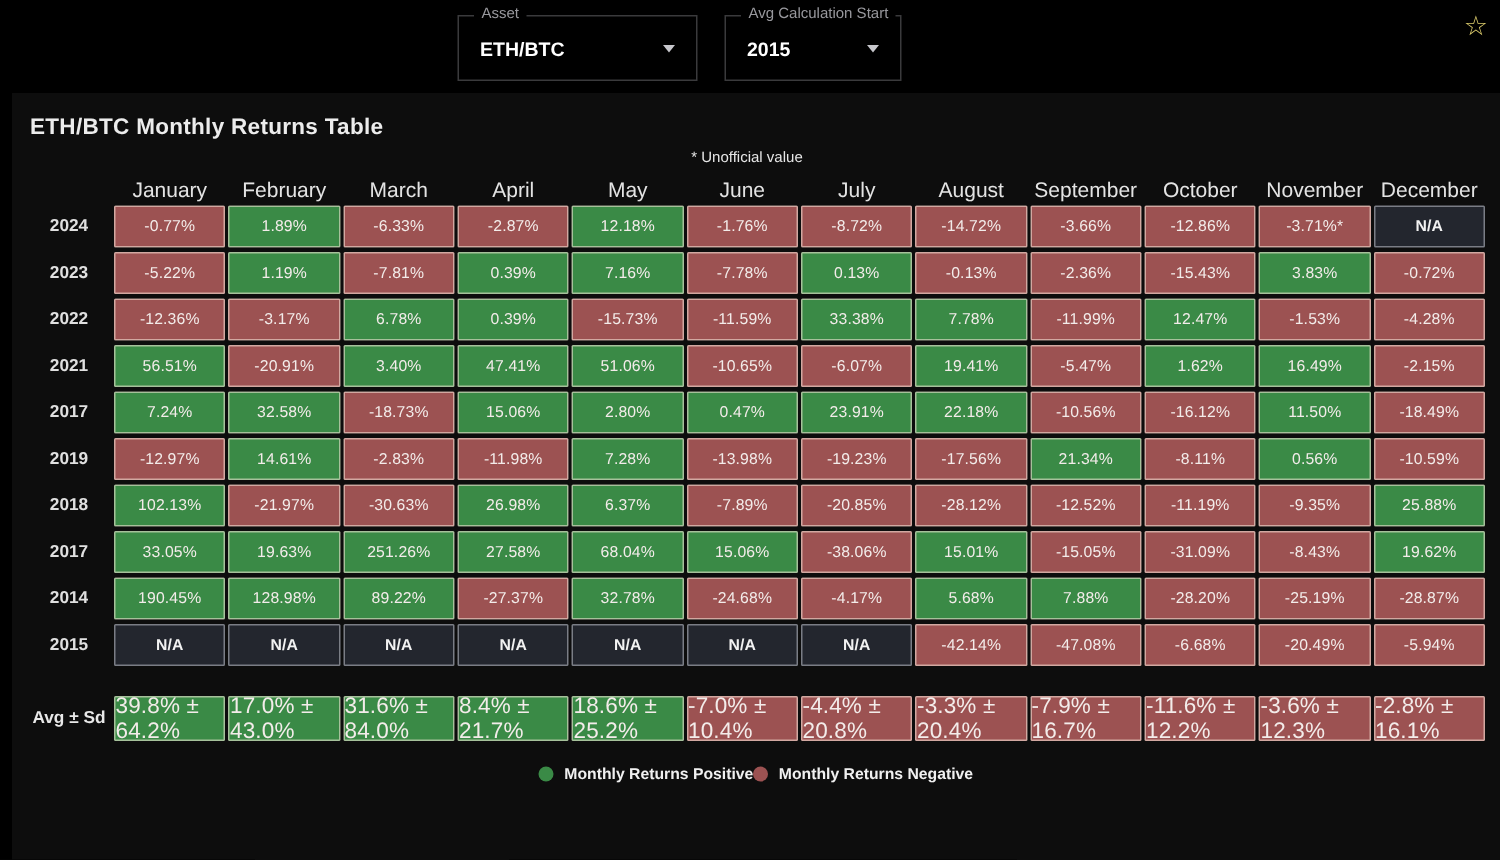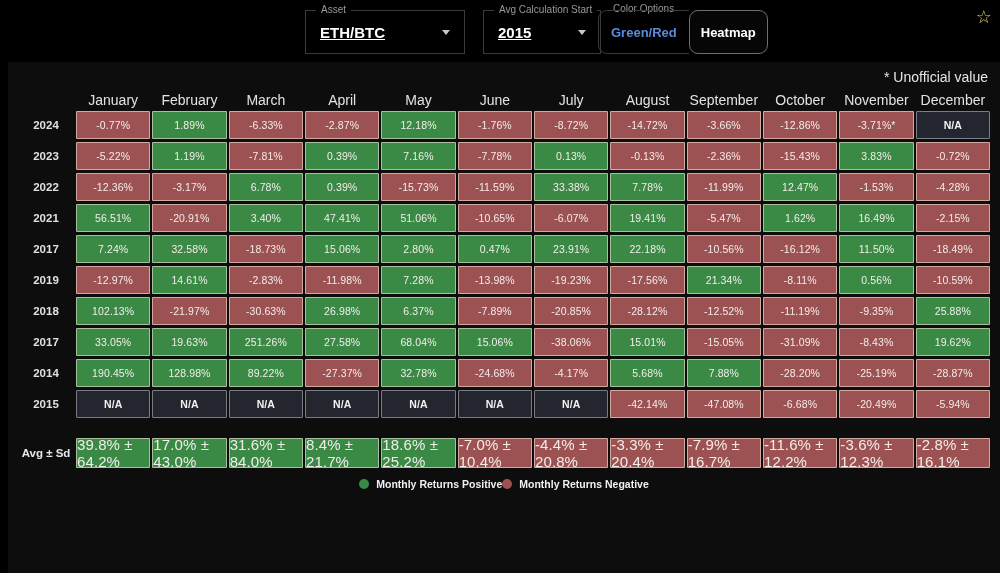--- a/index.html
+++ b/index.html
@@ -7,41 +7,41 @@
               font-family:"Liberation Sans", sans-serif; }
 
   
   .topbar { position:relative; height:62px; background:#000; }
   .control-group { position:absolute; top:10px; height:44px;
                    border:1px solid #3a3a3c; border-radius:0; }
   .control-label { position:absolute; top:-7px; left:10px; background:#000;
                    padding:0 5px; font-size:10px; color:#98989d; white-space:nowrap; }
   .dropdown { display:flex; align-items:center; justify-content:space-between;
               height:100%; padding:0 14px; cursor:pointer; }
-  .dropdown-value { font-size:15px; font-weight:700; color:#fff;text-decoration:underline; }
+  .dropdown-value { font-size:13px; font-weight:700; color:#fff; }
   .chev { width:0; height:0; border-left:4px solid transparent;
           border-right:4px solid transparent; border-top:5px solid #c7c7cc; margin-left:12px; }
   #asset-group { left:305px; width:160px; }
   #avg-group   { left:483px; width:118px; }
   #color-group { left:598px; width:121px; border:none; }
   #color-inner { position:relative; height:100%; display:flex; }
   .greenred-btn { height:100%; border:1px solid #3a3a3c; border-radius:9px 0 0 9px;
                   border-right:none; display:flex; align-items:center;
                   padding:0 12px; font-size:13px; font-weight:700; cursor:pointer; }
   .heatmap-btn { height:100%; border:1px solid #6e6e70; border-radius:9px;
                  display:flex; align-items:center; padding:0 11px;
                  font-size:13px; font-weight:700; color:#fff; cursor:pointer; background:#060606; }
   .star { position:absolute; top:6px; right:8px; font-size:18px; cursor:pointer; }
 
   
   .panel { position:absolute; top:62px; left:8px; right:0; bottom:0; background:#0d0d0d; }
   .page-title { padding:14px 0 0 12px; font-size:15px; font-weight:700;
                 color:#ececec; letter-spacing:.2px; }
-  .footnote { text-align:right; padding-right:12px; margin-top:7px;
-              font-size:14px; color:#e6e6e6; }
+  .footnote { text-align:center; padding-right:12px; margin-top:7px;
+              font-size:10px; color:#e6e6e6; }
 
   .grid { display:grid; grid-template-columns:56px repeat(12, 1fr);
           column-gap:2px; row-gap:3px; margin:0 10px; }
   .header-grid { margin-top:4px; }
   .month-header { height:22px; display:flex; align-items:center; justify-content:center;
                   font-size:14px; font-weight:400; color:#e3e3e3; }
   .corner { height:22px; }
 
   .year-label { display:flex; align-items:center; justify-content:center;
                 font-size:11.5px; font-weight:600; color:#e0e0e0; }
@@ -50,21 +50,21 @@
           color:#f3ecea; letter-spacing:.1px; }
   .cell.pos { background:#3a8a46; }
   .cell.neg { background:#9c5252; }
   .cell.na  { background:#23262e; border-color:#7a7d85; font-weight:600; color:#f2f2f2; }
 
   .avg-grid { margin-top:20px; }
   .avg-label { display:flex; align-items:center; justify-content:center;
                font-size:11.5px; font-weight:700; color:#e8e8e8; white-space:nowrap; }
   .avg-grid .cell { height:30px; font-size:15px; }
 
-  .legend { display:flex; justify-content:center; margin-top:10px; }
+  .legend { display:flex; justify-content:center; margin-top:16px; }
   .legend-item { display:flex; align-items:center; gap:7px; }
   .legend-dot { width:10px; height:10px; border-radius:50%; }
   .legend-text { font-size:10.5px; font-weight:700; color:#f0f0f0; }
 </style>
 </head>
 <body>
 
 <div class="topbar">
 
   <div class="control-group" id="asset-group">
@@ -76,32 +76,26 @@
   </div>
 
   <div class="control-group" id="avg-group">
     <span class="control-label">Avg Calculation Start</span>
     <div class="dropdown">
       <span class="dropdown-value">2015</span>
       <span class="chev"></span>
     </div>
   </div>
 
-  <div class="control-group" id="color-group">
-    <span class="control-label">Color Options</span>
-    <div id="color-inner">
-      <div class="greenred-btn" id="greenred-btn" style="color: rgb(90, 139, 220);">Green/Red</div>
-      <div class="heatmap-btn">Heatmap</div>
-    </div>
-  </div>
 
   <span class="star" id="star-icon" style="color: rgb(217, 201, 106);">☆</span>
 </div>
 
 <div class="panel">
+  <div class="page-title">ETH/BTC Monthly Returns Table</div>
   <div class="footnote">* Unofficial value</div>
 
   <div class="grid header-grid">
     <div class="corner"></div>
   <div class="month-header">January</div>
       <div class="month-header">February</div>
       <div class="month-header">March</div>
       <div class="month-header">April</div>
       <div class="month-header">May</div>
       <div class="month-header">June</div>

